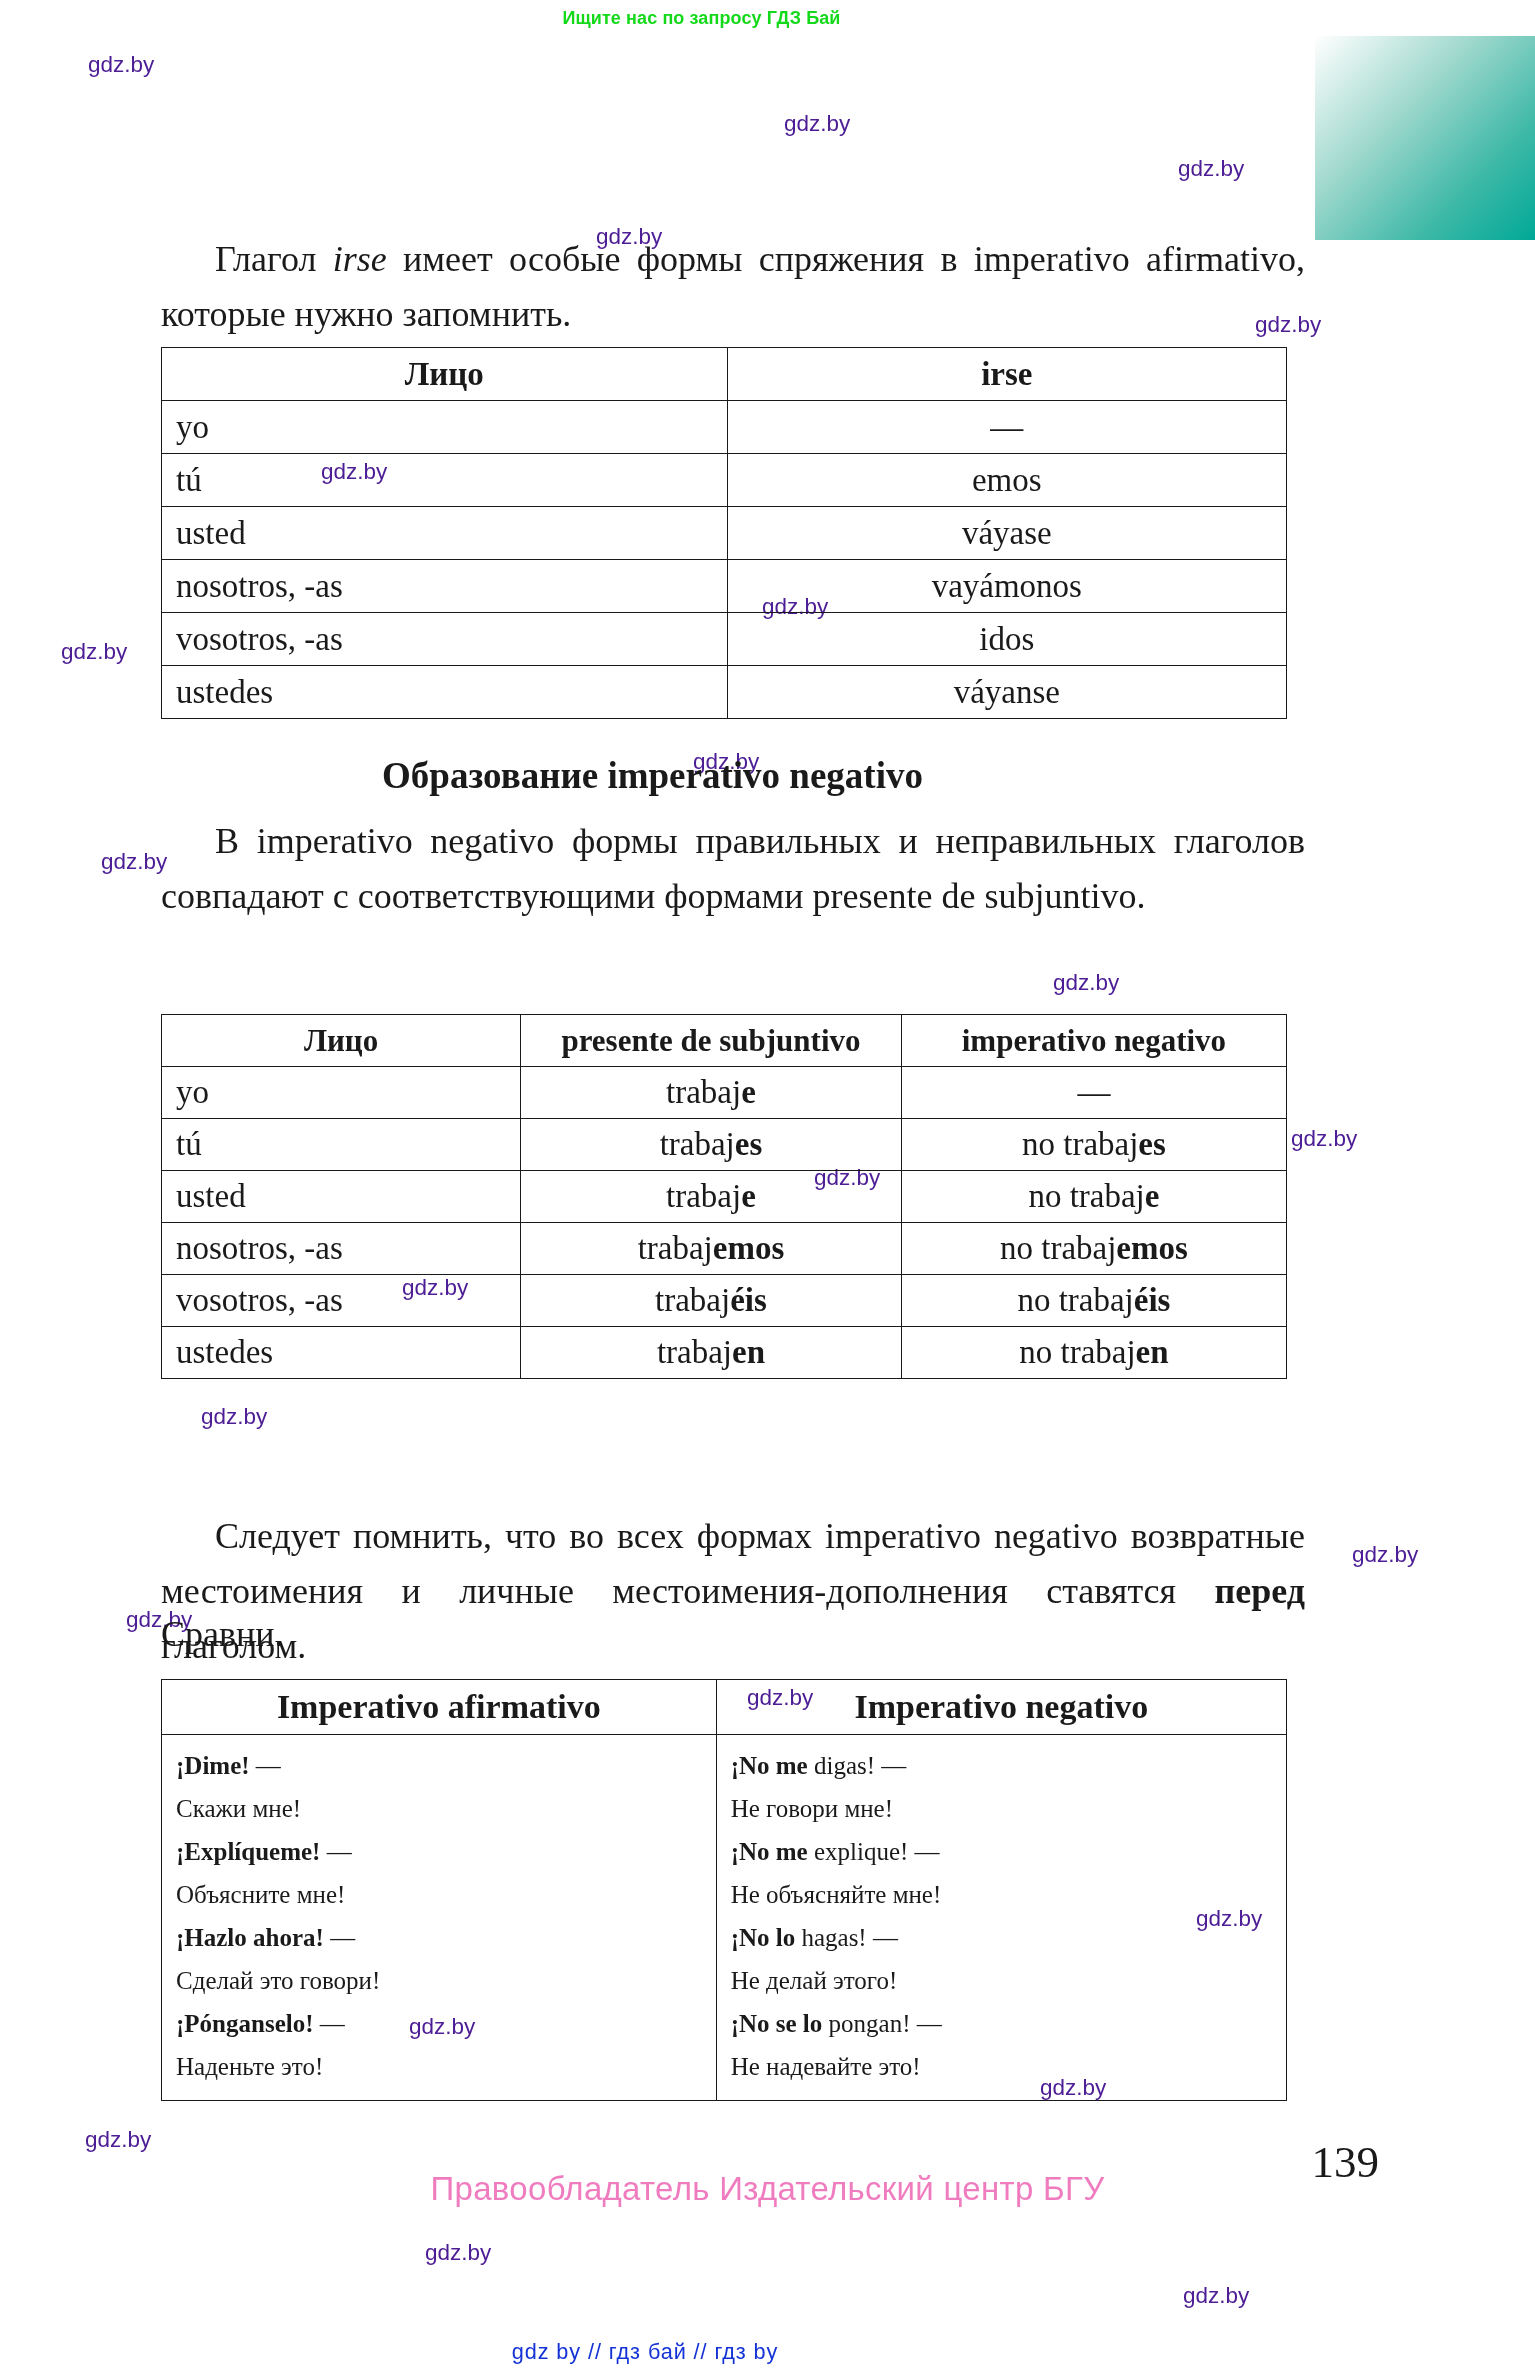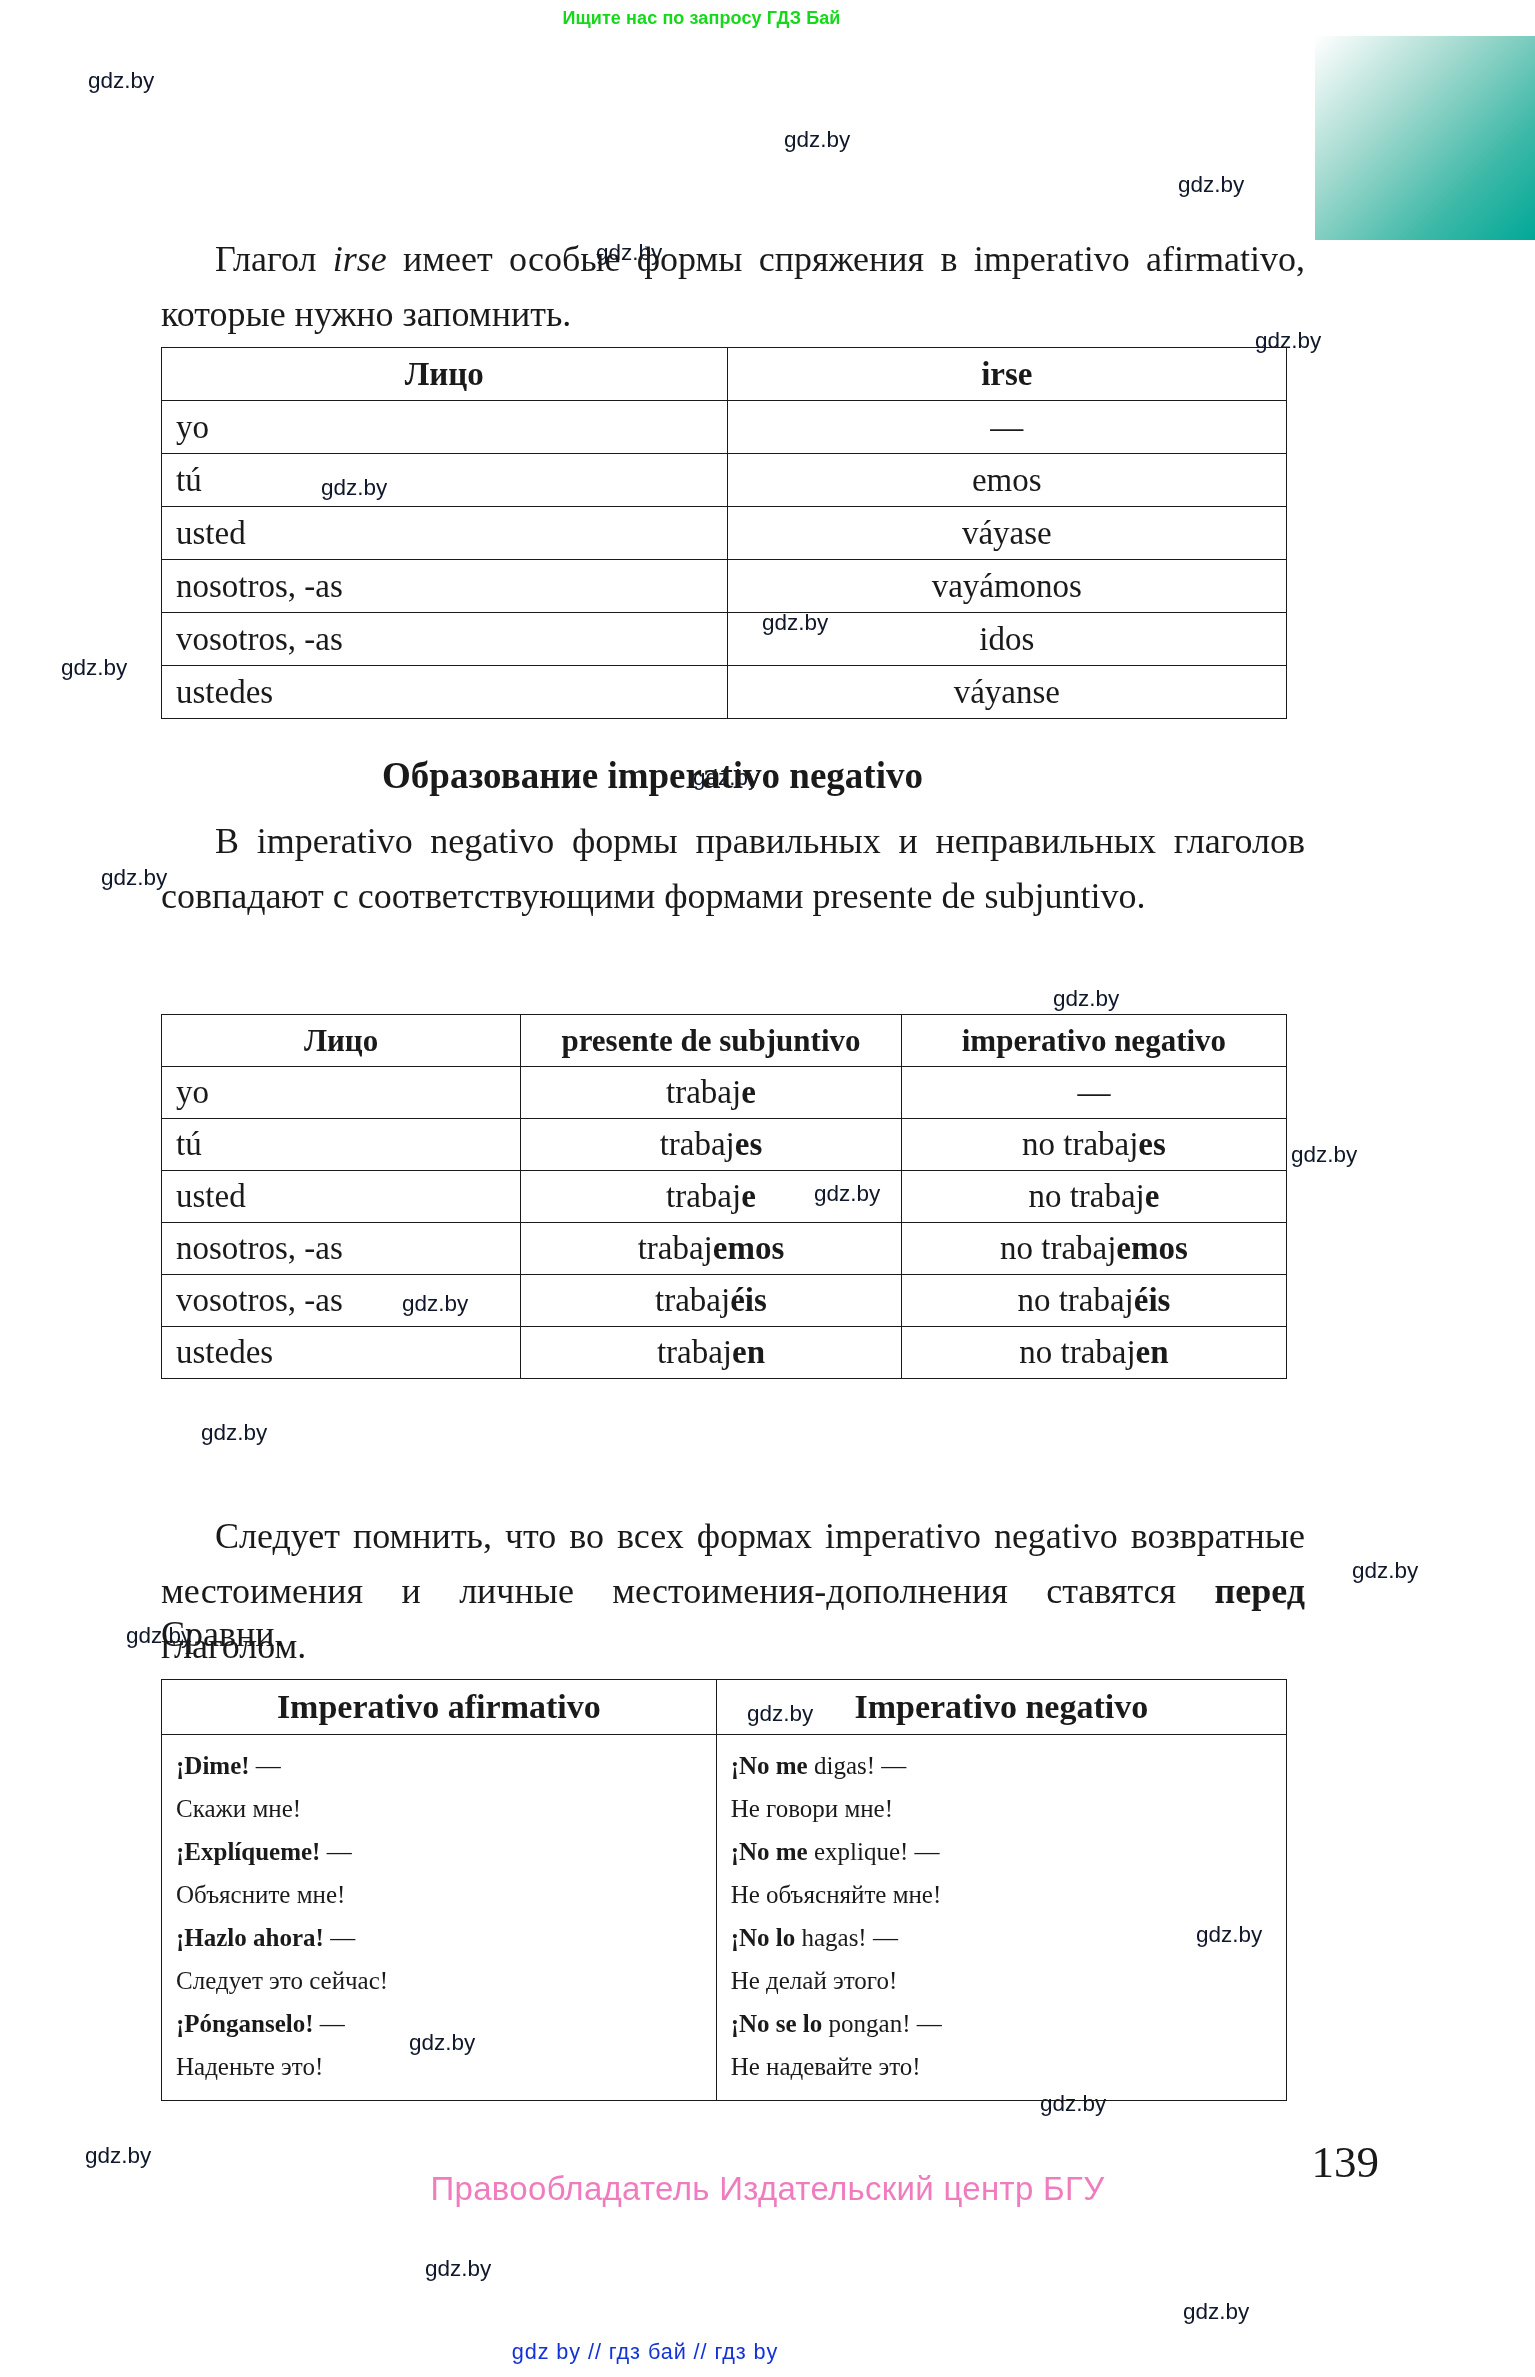--- a/index.html
+++ b/index.html
@@ -25,23 +25,22 @@
     font-family:"Liberation Sans", sans-serif;
     font-size:18px; font-weight:700;
     color:#14d91a;
     letter-spacing:0.1px;
   }
 
   
   .wm{
     position:absolute;
     font-family:"Liberation Sans", sans-serif;
-    font-size:22.5px; color:#0f172a; white-space:nowrap;
+    font-size:22.5px; color:#4c1d95; white-space:nowrap;
     font-weight:400;
-    margin-top:16px;
   }
 
   
   .content{
     position:absolute; left:0; top:0; width:1535px;
   }
 
   p.para{
     position:absolute;
     margin:0;
@@ -262,21 +261,21 @@
       </tr>
     </thead>
     <tbody>
       <tr>
         <td class="l lines" id="compare-affirmative">
             <div><strong>¡Dime!</strong> —</div>
             <div>Скажи мне!</div>
             <div><strong>¡Explíqueme!</strong> —</div>
             <div>Объясните мне!</div>
             <div><strong>¡Hazlo ahora!</strong> —</div>
-            <div>Следует это сейчас!</div>
+            <div>Сделай это говори!</div>
             <div><strong>¡Pónganselo!</strong> —</div>
             <div>Наденьте это!</div>
           </td>
         <td class="l lines" id="compare-negative">
             <div><strong>¡No me</strong> digas! —</div>
             <div>Не говори мне!</div>
             <div><strong>¡No me</strong> explique! —</div>
             <div>Не объясняйте мне!</div>
             <div><strong>¡No lo</strong> hagas! —</div>
             <div>Не делай этого!</div>

